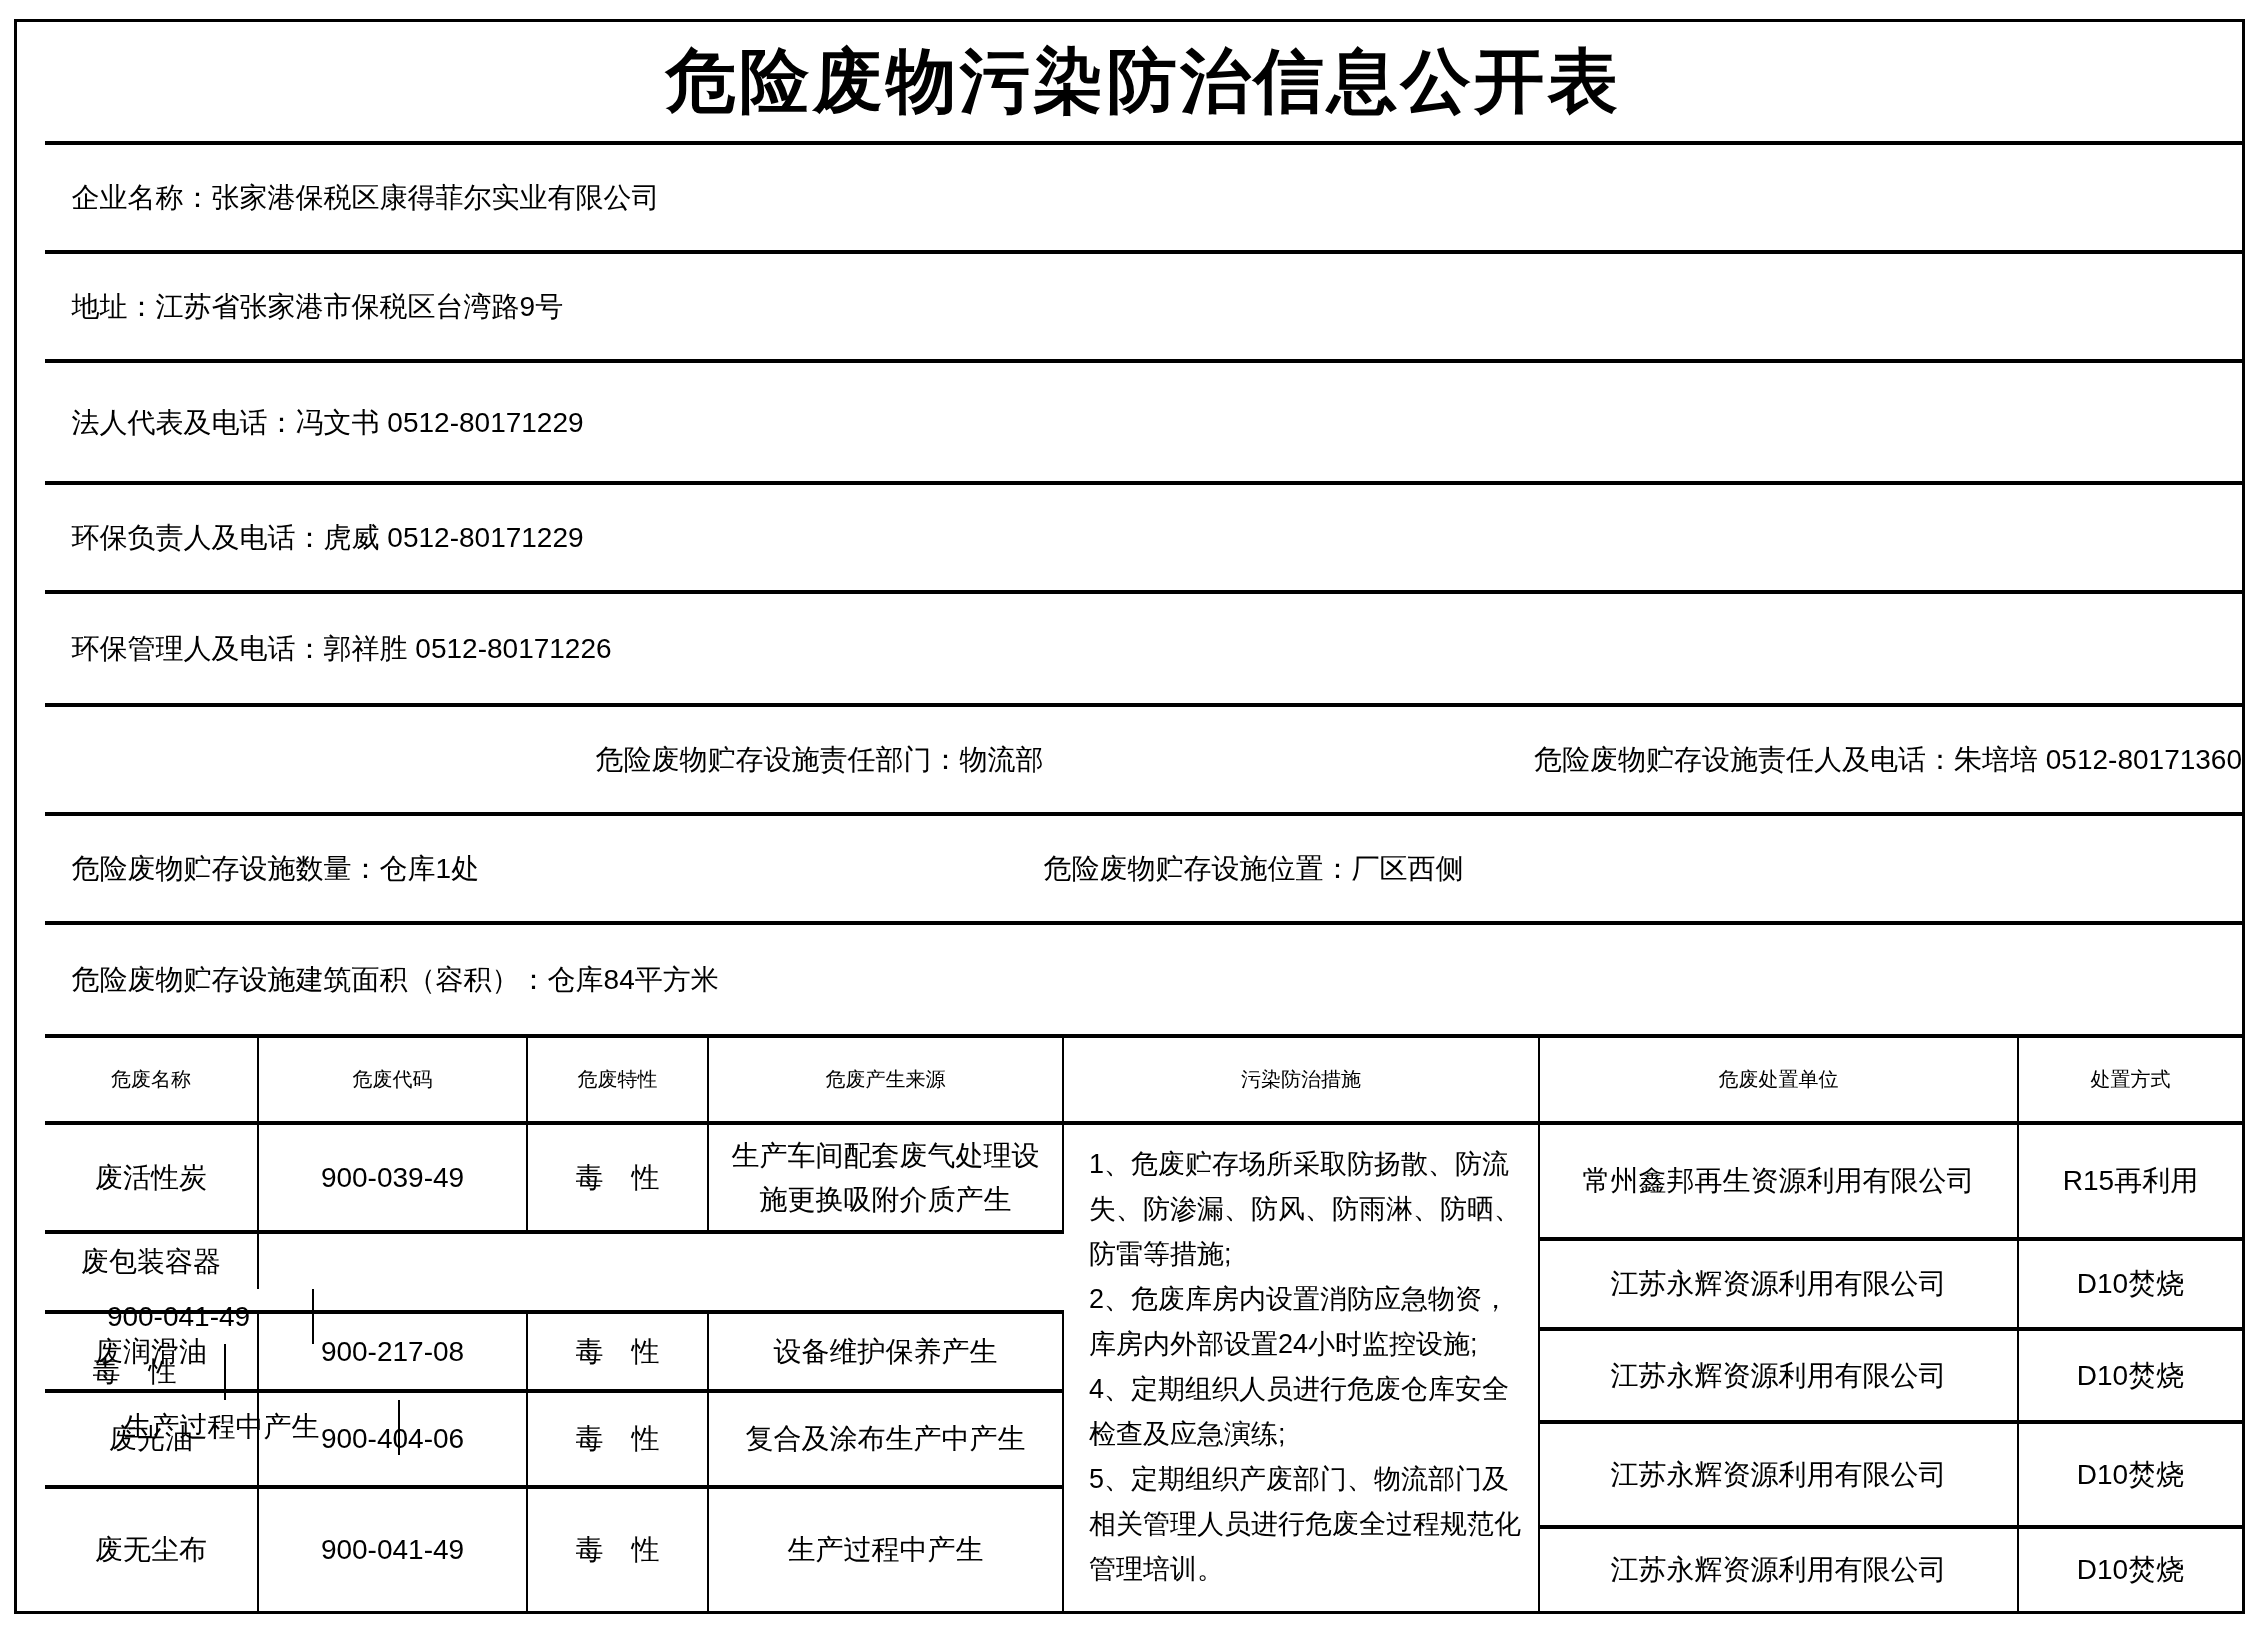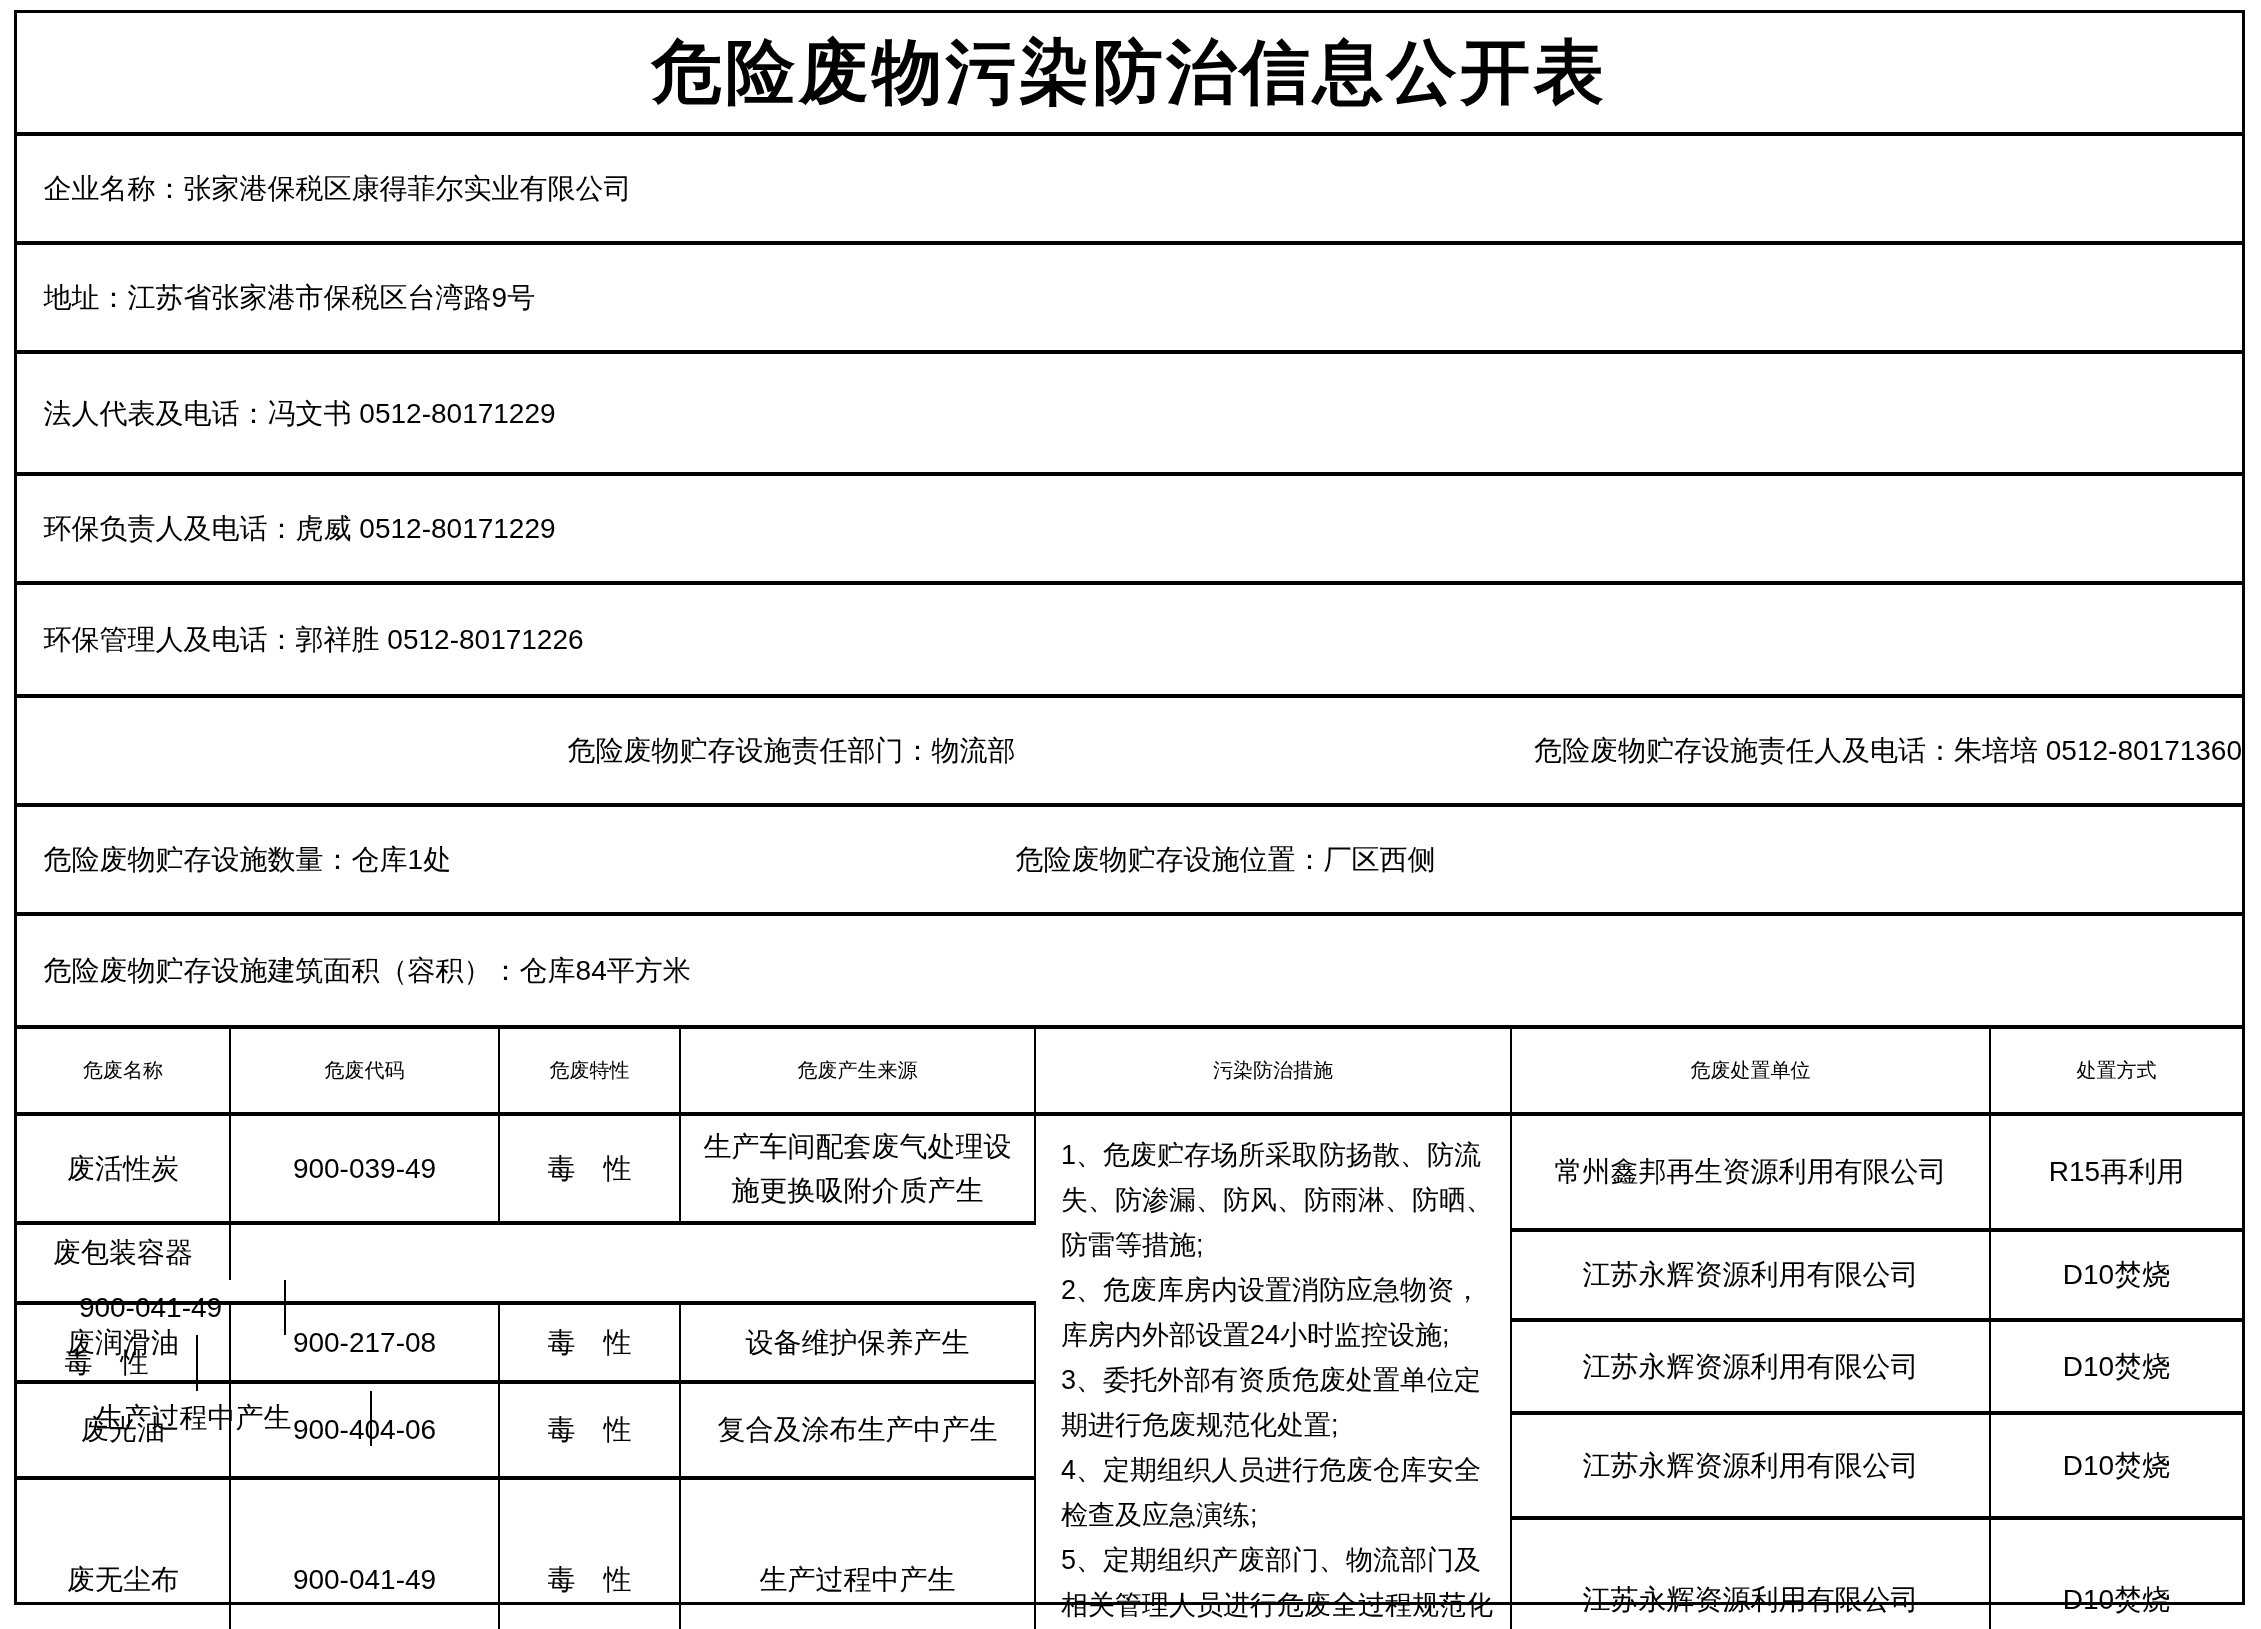--- a/index.html
+++ b/index.html
@@ -17,28 +17,29 @@
   }
   .sheet {
     position: relative;
     width: 2261px;
     height: 1629px;
     background: #ffffff;
   }
   .frame {
     position: absolute;
     left: 14px;
-    top: 10px;
+    top: 19px;
     width: 2231px;
     height: 1595px;
     border: 3.5px solid #000000;
     box-sizing: border-box;
     display: flex;
     flex-direction: column;
     background: #ffffff;
+    padding-left: 28px;
   }
   .row {
     box-sizing: border-box;
     border-bottom: 4.1px solid #000000;
     display: flex;
     align-items: center;
     padding-left: 26.6px;
     font-size: 28px;
     line-height: 1.25;
     flex: 0 0 auto;
@@ -250,21 +251,20 @@
             <div class="td c-name">废无尘布</div>
             <div class="td c-code">900-041-49</div>
             <div class="td c-prop">毒　性</div>
             <div class="td c-src">生产过程中产生</div>
           </div>
         </div>
 
         <div class="measures-cell">
           <p>1、危废贮存场所采取防扬散、防流失、防渗漏、防风、防雨淋、防晒、防雷等措施;</p>
           <p>2、危废库房内设置消防应急物资，库房内外部设置24小时监控设施;</p>
-          <p>3、委托外部有资质危废处置单位定期进行危废规范化处置;</p>
           <p>4、定期组织人员进行危废仓库安全检查及应急演练;</p>
           <p>5、定期组织产废部门、物流部门及相关管理人员进行危废全过程规范化管理培训。</p>
         </div>
 
         <div class="colgroup cg-right">
           <div class="trow rr1">
             <div class="td c-unit">常州鑫邦再生资源利用有限公司</div>
             <div class="td c-meth">R15再利用</div>
           </div>
           <div class="trow rr2">

